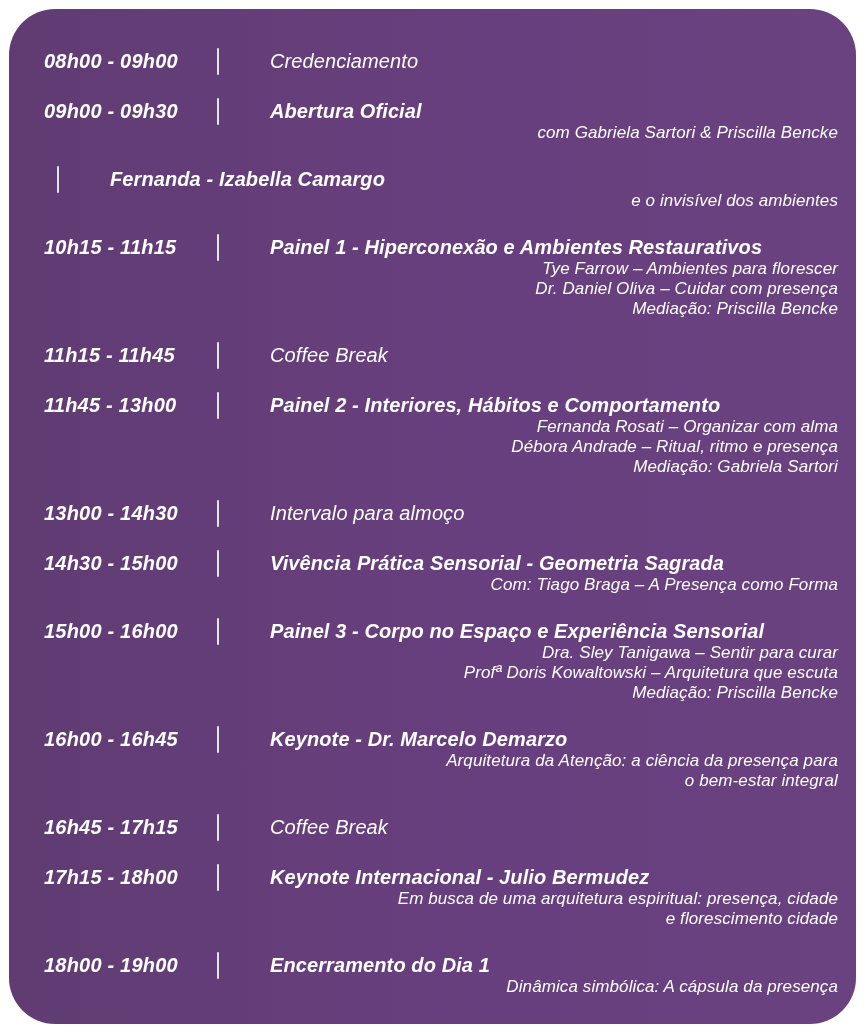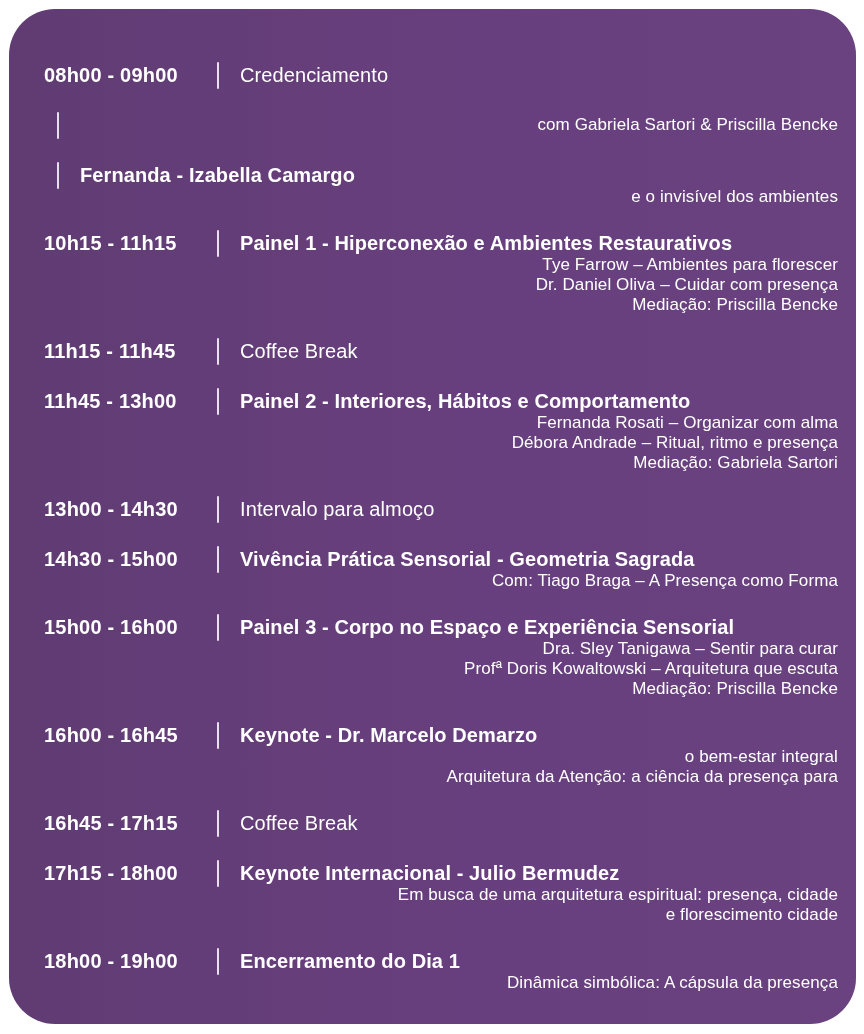--- a/index.html
+++ b/index.html
@@ -18,22 +18,23 @@
   }
   .panel {
     position: absolute;
     left: 9px;
     top: 9px;
     width: 847px;
     height: 1015px;
     background: linear-gradient(90deg, #603c73 0%, #683f7e 55%, #6a4280 100%);
     border-radius: 46px;
     box-sizing: border-box;
-    padding: 54px 18px 0 35px;
+    padding: 40px 18px 0 35px;
     color: #ffffff;
+    font-style: italic;
   }
   .rows { display: block; }
   .row {
     display: flex;
     align-items: flex-start;
     margin-bottom: 24px;
   }
   .time {
     width: 160px;
     flex: 0 0 160px;
@@ -50,20 +51,21 @@
     flex: 0 0 2px;
     background: rgba(255,255,255,0.85);
     border-radius: 1px;
   }
   .content { flex: 1 1 auto; min-width: 0; }
   .title {
     font-size: 20px;
     font-weight: 700;
     line-height: 24px;
     letter-spacing: 0.1px;
+    margin-left: 30px;
   }
   .row.regular .title { font-weight: 400; }
   .sub {
     font-size: 17px;
     font-weight: 400;
     line-height: 20px;
     letter-spacing: 0.1px;
     text-align: right;
   }
   .sub:first-of-type { margin-top: 2px; }
@@ -76,22 +78,24 @@
     <div class="rows" id="rows">
   <div class="row regular">
     <div class="time">08h00 - 09h00</div>
     <div class="divider"></div>
     <div class="content">
       <div class="title">Credenciamento</div>
     </div>
   </div>
 
   <div class="row">
-    <div class="divider"></div>
-    <div class="content">
+    <div class="time">09h00 - 09h30</div>
+    <div class="divider"></div>
+    <div class="content">
+      <div class="title">Abertura Oficial</div>
     <div class="sub">com Gabriela Sartori &amp; Priscilla Bencke</div>
           </div>
   </div>
 
   <div class="row">
     <div class="divider"></div>
     <div class="content">
       <div class="title">Fernanda - Izabella Camargo</div>
             <div class="sub">e o invisível dos ambientes</div>
           </div>
@@ -153,22 +157,22 @@
             <div class="sub">Profª Doris Kowaltowski – Arquitetura que escuta</div>
             <div class="sub">Mediação: Priscilla Bencke</div>
           </div>
   </div>
 
   <div class="row">
     <div class="time">16h00 - 16h45</div>
     <div class="divider"></div>
     <div class="content">
       <div class="title">Keynote - Dr. Marcelo Demarzo</div>
-    <div class="sub">o bem-estar integral</div>
-            <div class="sub">Arquitetura da Atenção: a ciência da presença para</div>
+    <div class="sub">Arquitetura da Atenção: a ciência da presença para</div>
+            <div class="sub">o bem-estar integral</div>
           </div>
   </div>
 
   <div class="row regular">
     <div class="time">16h45 - 17h15</div>
     <div class="divider"></div>
     <div class="content">
       <div class="title">Coffee Break</div>
     </div>
   </div>

